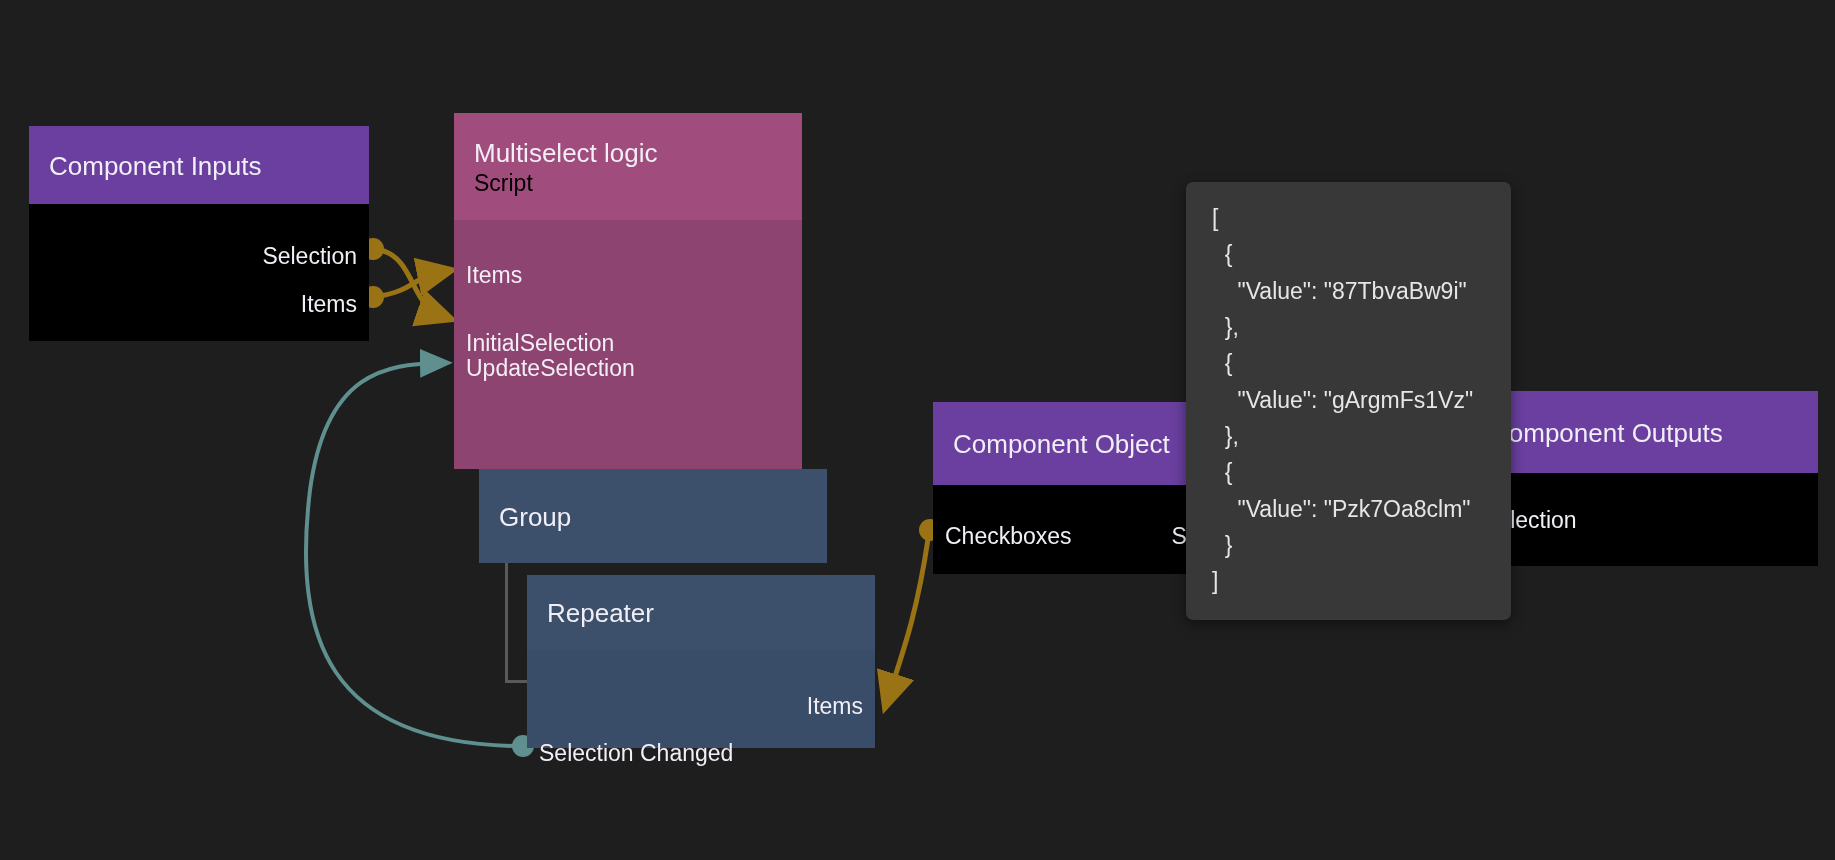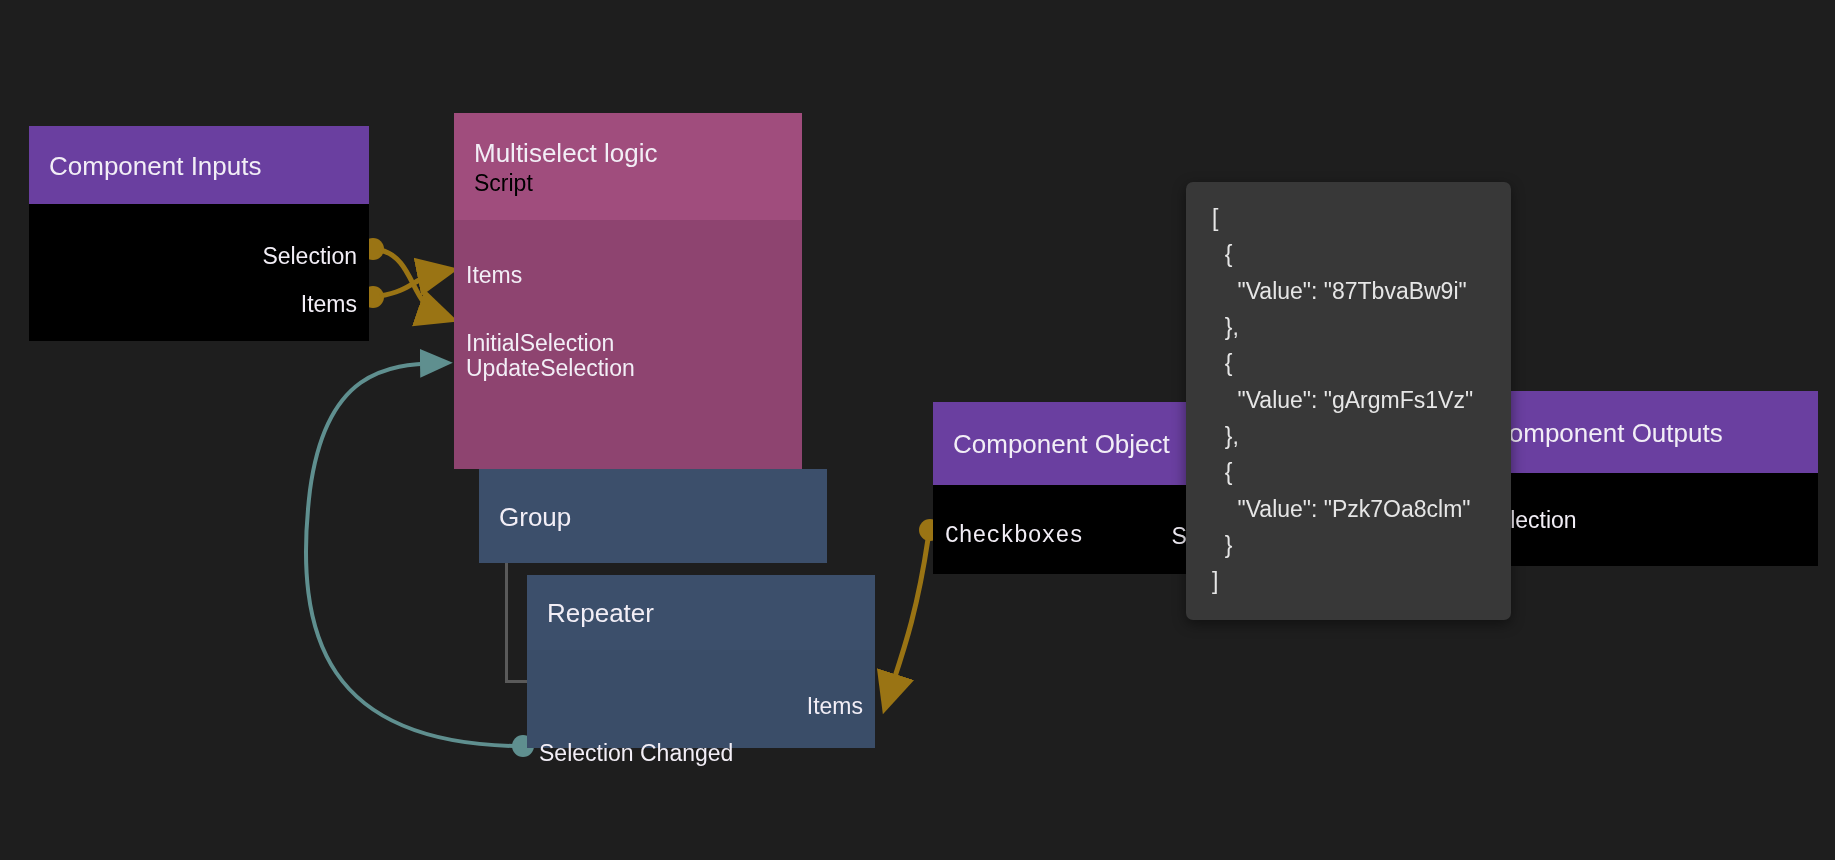--- a/index.html
+++ b/index.html
@@ -211,21 +211,21 @@
       <div class="port out" style="top:45px;">Items</div>
       <div class="port in" style="top:92px;">Selection Changed</div>
     </div>
   </div>
 
   <div class="node node-purple" style="left:933px; top:402px; width:345px; height:172px;">
     <div class="node-header" style="height:83px;">
       <div class="node-title">Component Object</div>
     </div>
     <div class="node-body">
-      <div class="port in" style="top:40px;font-family:Liberation Mono, monospace;">Checkboxes</div>
+      <div class="port in" style="top:40px;">Checkboxes</div>
       <div class="port out" style="top:40px;">Selection</div>
     </div>
   </div>
 
   <div class="node node-purple" style="left:1470px; top:391px; width:348px; height:175px;">
     <div class="node-header" style="height:82px;">
       <div class="node-title">Component Outputs</div>
     </div>
     <div class="node-body">
       <div class="port in" style="top:36px;">Selection</div>

